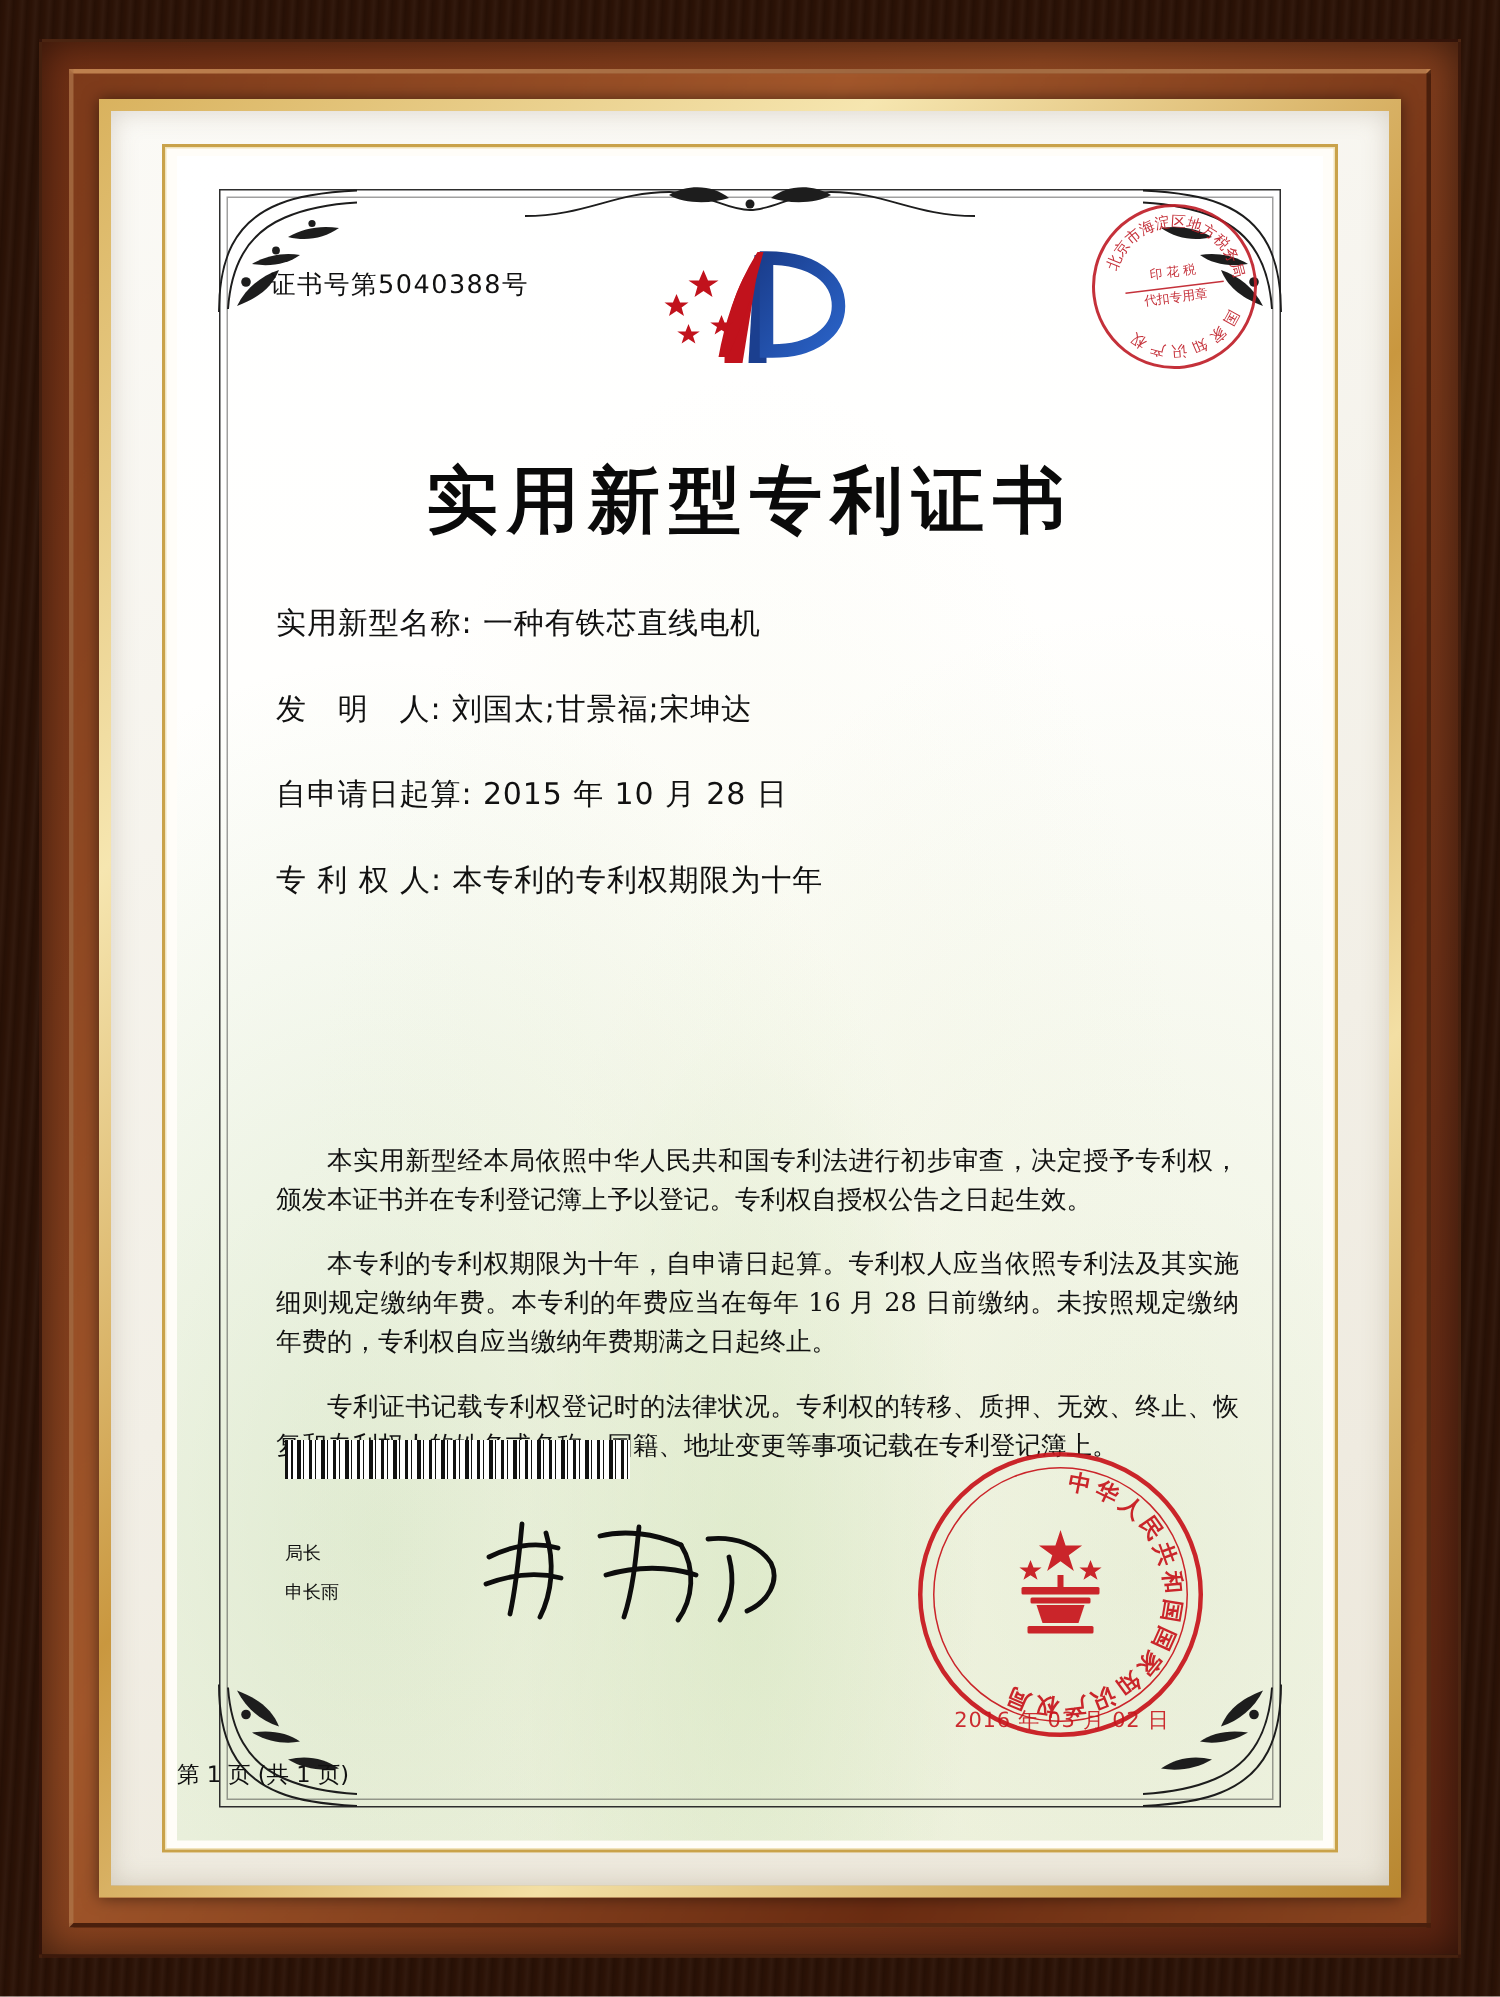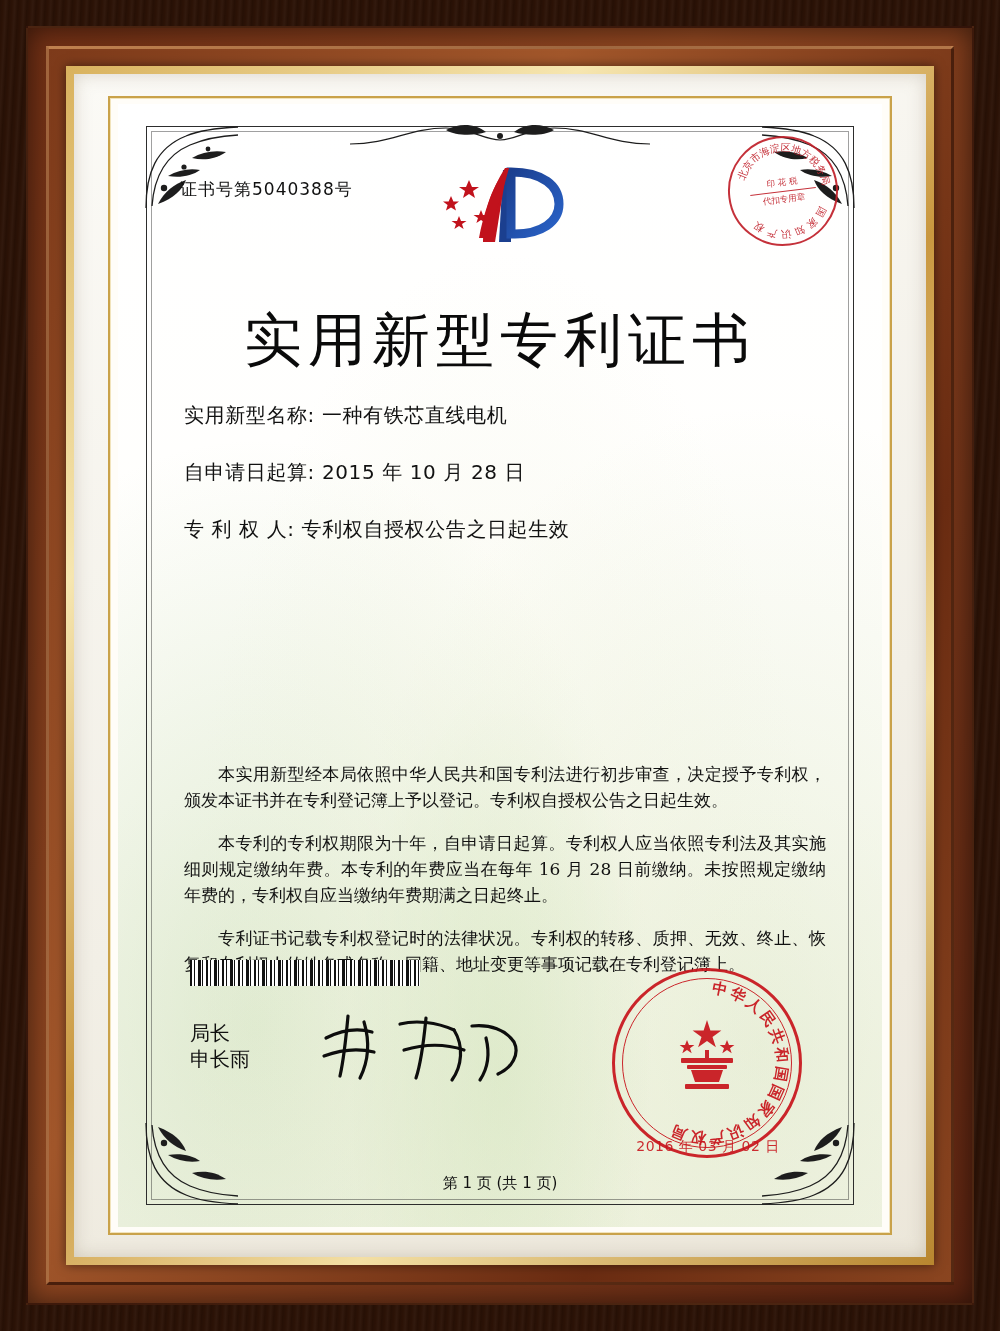--- a/index.html
+++ b/index.html
@@ -111,21 +111,21 @@
   }
   .tax-stamp .ring-text{
     position:absolute;inset:4px;border-radius:50%;
   }
   .tax-stamp .bar{width:66px;height:1px;background:#c0202a;margin:1px 0;}
 
   
   .title{
     position:absolute;left:0;right:0;top:198px;text-align:center;
     font-family:"DejaVu Serif","Liberation Serif",serif;
-    font-weight:normal;font-size:58px;letter-spacing:6px;color:#0a0a0a;
+    font-weight:bold;font-size:48px;letter-spacing:6px;color:#0a0a0a;
   }
 
   
   .fields{position:absolute;left:66px;right:60px;top:298px;}
   .field{
     font-size:20px;color:#111;margin-bottom:30px;letter-spacing:.6px;
     font-family:"DejaVu Sans","Liberation Sans",sans-serif;
   }
   .field .lab{display:inline-block;}
   .field .val{display:inline;}
@@ -142,22 +142,22 @@
   .barcode{
     position:absolute;left:72px;top:856px;width:230px;height:26px;
     background:repeating-linear-gradient(90deg,
       #111 0 2px, #fff 2px 4px, #111 4px 5px, #fff 5px 8px,
       #111 8px 11px, #fff 11px 12px, #111 12px 13px, #fff 13px 16px);
   }
 
   
   .sig-label{
     position:absolute;left:72px;top:918px;
-    font-size:20px;color:#111;line-height:26px;
-    font-family:Liberation Mono, monospace;
+    font-size:12px;color:#111;line-height:26px;
+    font-family:Liberation Sans, sans-serif;
   }
   .sig-hand{
     position:absolute;left:196px;top:900px;width:220px;height:86px;color:#0d0d0d;
   }
 
   
   .seal{
     position:absolute;right:80px;top:864px;width:184px;height:184px;
     border-radius:50%;border:3.4px solid #c8161d;color:#c8161d;
     opacity:.93;
@@ -167,21 +167,21 @@
     position:absolute;left:50%;top:46%;transform:translate(-50%,-50%);
     width:84px;height:84px;
   }
   .seal-date{
     position:absolute;right:86px;top:1034px;width:176px;text-align:center;
     color:#c8161d;font-size:14px;letter-spacing:.5px;opacity:.9;
   }
 
   
   .footer{
-    position:absolute;left:0;right:0;bottom:34px;text-align:center;
+    position:absolute;left:0;right:0;bottom:34px;
     font-size:15px;color:#111;
     font-family:"DejaVu Sans","Liberation Sans",sans-serif;
   }
 </style>
 </head>
 <body>
 
 <div class="frame-outer">
   <div class="frame-grain"></div>
 </div>
@@ -293,26 +293,30 @@
   </div>
 
   <div class="title">实用新型专利证书</div>
 
   <div class="fields">
     <div class="field">
       <span class="lab">实用新型名称:</span>
       <span class="val">一种有铁芯直线电机</span>
     </div>
     <div class="field">
+      <span class="lab">发　明　人:</span>
+      <span class="val">刘国太;甘景福;宋坤达</span>
+    </div>
+    <div class="field">
       <span class="lab">自申请日起算:</span>
       <span class="val">2015 年 10 月 28 日</span>
     </div>
     <div class="field">
       <span class="lab">专 利 权 人:</span>
-      <span class="val">专利权自授权公告之日起生效</span>
+      <span class="val">本专利的专利权期限为十年</span>
     </div>
   </div>
 
   <div class="paras">
     <p class="para">本实用新型经本局依照中华人民共和国专利法进行初步审查，决定授予专利权，颁发本证书并在专利登记簿上予以登记。专利权自授权公告之日起生效。</p>
     <p class="para">本专利的专利权期限为十年，自申请日起算。专利权人应当依照专利法及其实施细则规定缴纳年费。本专利的年费应当在每年 16 月 28 日前缴纳。未按照规定缴纳年费的，专利权自应当缴纳年费期满之日起终止。</p>
     <p class="para">专利证书记载专利权登记时的法律状况。专利权的转移、质押、无效、终止、恢复和专利权人的姓名或名称、国籍、地址变更等事项记载在专利登记簿上。</p>
   </div>
 
   <div class="barcode"></div>

